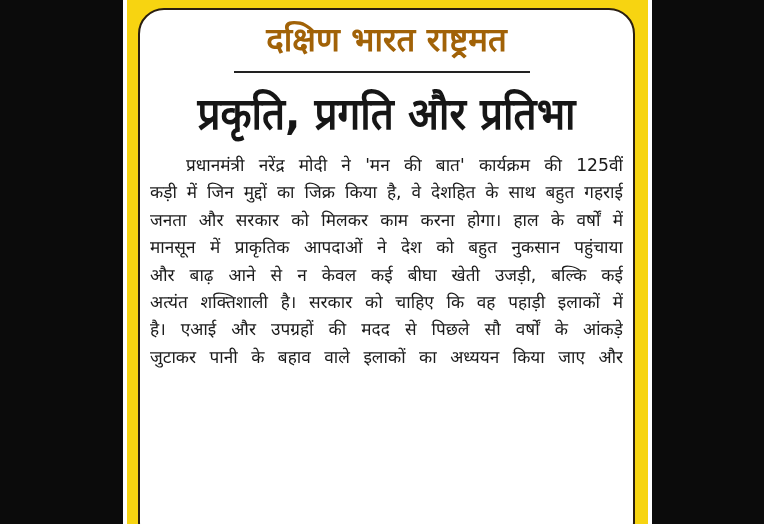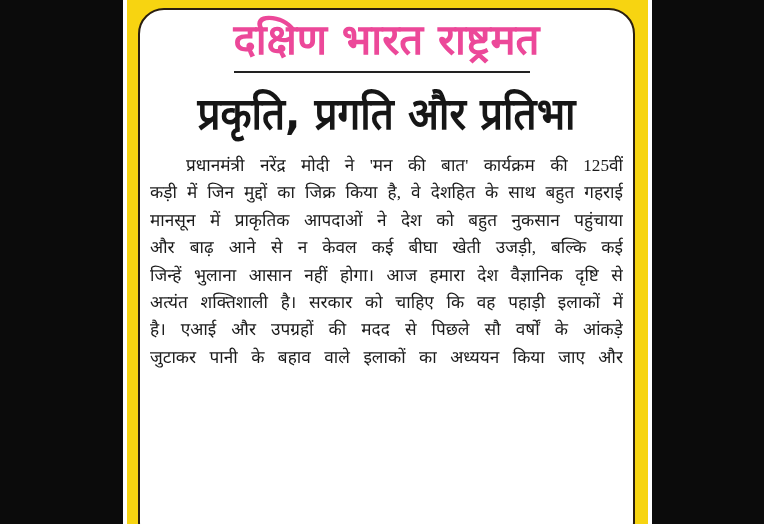--- a/index.html
+++ b/index.html
@@ -21,23 +21,23 @@
     position: absolute; left: 138px; top: 8px; width: 497px; height: 540px;
     background: #ffffff;
     border: 2px solid #2a1e10;
     border-radius: 26px;
     box-sizing: border-box;
     overflow: hidden;
   }
   .masthead {
     position: absolute; left: 0; right: 0; top: 10px;
     text-align: center;
-    color: #ec4899;
+    color: #a16207;
     font-weight: bold;
-    font-size: 42px;
+    font-size: 33px;
     line-height: 40px;
     letter-spacing: 0px;
   }
   .rule {
     position: absolute; left: 94px; width: 296px; top: 61px;
     height: 2px; background: #222222;
   }
   .headline {
     position: absolute; left: 0; right: 0; top: 76px;
     text-align: center;
@@ -55,39 +55,38 @@
     text-align: justify;
     text-align-last: justify;
   }
   .body-text .line {
     display: block;
     white-space: nowrap;
     text-align: justify;
     text-align-last: justify;
     height: 27.4px;
     overflow: hidden;
-    font-family: Liberation Serif, serif;
   }
   .body-text .line.first { padding-left: 36px; }
 </style>
 </head>
 <body>
 
 <div class="white-gap"></div>
 <div class="yellow-frame"></div>
 
 <div class="card">
   <div class="masthead">दक्षिण भारत राष्ट्रमत</div>
   <div class="rule"></div>
   <div class="headline">प्रकृति, प्रगति और प्रतिभा</div>
 
   <div class="body-text">
     <span class="line first">प्रधानमंत्री नरेंद्र मोदी ने 'मन की बात' कार्यक्रम की 125वीं</span>
     <span class="line">कड़ी में जिन मुद्दों का जिक्र किया है, वे देशहित के साथ बहुत गहराई</span>
+    <span class="line">जनता और सरकार को मिलकर काम करना होगा। हाल के वर्षों में</span>
     <span class="line">मानसून में प्राकृतिक आपदाओं ने देश को बहुत नुकसान पहुंचाया</span>
     <span class="line">और बाढ़ आने से न केवल कई बीघा खेती उजड़ी, बल्कि कई</span>
-    <span class="line">जिन्हें भुलाना आसान नहीं होगा। आज हमारा देश वैज्ञानिक दृष्टि से</span>
     <span class="line">अत्यंत शक्तिशाली है। सरकार को चाहिए कि वह पहाड़ी इलाकों में</span>
     <span class="line">है। एआई और उपग्रहों की मदद से पिछले सौ वर्षों के आंकड़े</span>
     <span class="line">जुटाकर पानी के बहाव वाले इलाकों का अध्ययन किया जाए और</span>
 
   </div>
 </div>
 
 </body></html>

